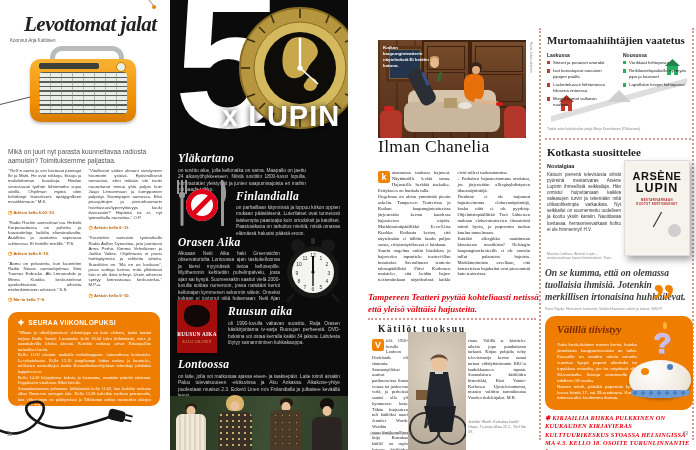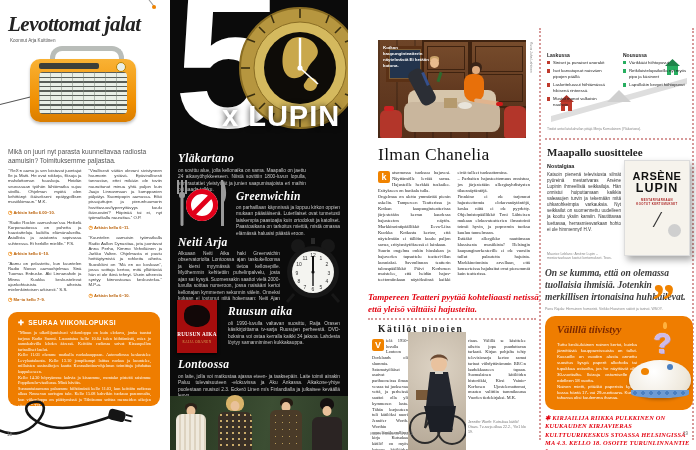--- a/index.html
+++ b/index.html
@@ -4,21 +4,21 @@
 <style>
   html,body{margin:0;padding:0;background:#888;}
   #spread{position:relative;width:696px;height:450px;background:#fff;overflow:hidden;
           font-family:"Liberation Serif",serif;color:#222;}
   .abs{position:absolute;}
   .sans{font-family:"Liberation Sans",sans-serif;}
   .prelines{white-space:pre-line;}
   .just{text-align:justify;}
 
   
-  #lp-title{left:8px;top:12px;font-size:21px;font-weight:bold;font-style:italic;letter-spacing:-.5px;}
+  #lp-title{left:24px;top:12px;font-size:21px;font-weight:bold;font-style:italic;letter-spacing:-.5px;}
   #lp-byline{left:10px;top:38px;font-size:4.6px;color:#555;}
   #antenna{left:98px;top:8px;width:58px;height:1.4px;background:#9a9a9a;transform:rotate(52deg);transform-origin:right top;}
   #antenna-tip{left:152px;top:5px;width:4px;height:4px;border-radius:50%;background:#f08300;}
   #wire-left{left:-4px;top:100px;width:40px;height:1.4px;background:#555;transform:rotate(-14deg);}
   
   #radio{left:30px;top:46px;width:106px;height:76px;}
   .radio-handle{position:absolute;left:20px;top:0;width:64px;height:22px;border:5px solid #b9bdb9;border-bottom:none;border-radius:12px 12px 0 0;}
   .radio-body{position:absolute;left:0;top:13px;width:106px;height:63px;border-radius:10px;
       background:linear-gradient(#f9b234,#ef8e00 70%,#d97d00);box-shadow:0 2px 3px rgba(0,0,0,.25);}
   .radio-grille{position:absolute;left:9px;top:13px;width:88px;height:42px;border-radius:4px;background:
@@ -77,21 +77,21 @@
   #pbottle{position:absolute;left:60px;top:32px;width:3px;height:10px;background:#2e6b2e;transform:rotate(18deg);}
   #ptie{position:absolute;left:46px;top:32px;width:2.5px;height:14px;background:#35508c;transform:rotate(-24deg);}
   #pwoman-hair{position:absolute;left:92px;top:22px;width:12px;height:11px;border-radius:50%;background:#3a2417;}
   #pwoman-face{position:absolute;left:94px;top:26px;width:8px;height:8px;border-radius:50%;background:#e0ac80;}
   #pwoman-dress{position:absolute;left:86px;top:34px;width:20px;height:28px;background:#e8700a;border-radius:8px 8px 10px 10px;}
   #pwoman-legs{position:absolute;left:96px;top:60px;width:26px;height:4px;background:#e0b48e;border-radius:3px;transform:rotate(8deg);}
   #pshoe1{position:absolute;left:118px;top:62px;width:7px;height:4px;background:#d01818;border-radius:2px;}
   #pphone{position:absolute;left:6px;top:66px;width:10px;height:5px;background:#c22;border-radius:2px;}
   #photo-cap{left:383px;top:45px;width:48px;font-size:4.4px;line-height:1.35;color:#fff;font-weight:bold;font-family:"Liberation Sans",sans-serif;}
   #photo-credit{left:529px;top:42px;font-size:3.5px;color:#888;writing-mode:vertical-rl;font-family:"Liberation Sans",sans-serif;}
-  #rp-title{left:378px;top:144px;font-size:17.5px;letter-spacing:.3px;color:#111;}
+  #rp-title{left:378px;top:136px;font-size:17.5px;letter-spacing:.3px;color:#111;}
   #rp-body{left:378px;top:170px;width:152px;height:118px;column-count:2;column-gap:7px;font-size:4.6px;line-height:1.3;overflow:hidden;}
   .dropcap{float:left;width:12px;height:12px;margin:1px 2px 0 0;background:#f08300;color:#fff;font-weight:bold;
      font-size:9px;line-height:12px;text-align:center;border-radius:2px;font-family:"Liberation Sans",sans-serif;}
   #rp-pull{left:368px;top:292px;width:180px;font-size:9px;font-weight:bold;font-style:italic;color:#e30613;line-height:1.3;}
   .dotted-h{border-top:2px dotted #d79a9a;height:0;}
   #div1{left:368px;top:318px;width:168px;}
   #kat-h{left:378px;top:324px;font-size:9.5px;font-weight:bold;letter-spacing:1.6px;}
   .kat-col{font-size:4.4px;line-height:1.3;text-align:justify;}
   #kat-c1{left:372px;top:338px;width:36px;}
   #kat-c2{left:468px;top:338px;width:58px;}
@@ -240,24 +240,24 @@
           <rect x="8" y="2" width="2" height="14"></rect>
           <rect x="12" y="2" width="2" height="14"></rect>
         <rect x="6" y="14" width="6" height="6" rx="2"></rect>
           <rect x="7.5" y="18" width="3" height="30" rx="1.5"></rect>
         <path d="M50,2 C54,10 54,20 51,24 L51,48 L48,48 L48,2 Z"></path>
       </g>
       <circle cx="29" cy="27" r="16" fill="#fff"></circle>
       <circle cx="29" cy="27" r="13.5" fill="none" stroke="#e1001a" stroke-width="5"></circle>
       <rect x="15" y="24.5" width="28" height="5" fill="#e1001a" transform="rotate(-45 29 27)"></rect>
     </svg>
-    <div class="pnl-h" style="left:66px;top:190px">Greenwichin</div>
+    <div class="pnl-h" style="left:66px;top:190px">Finlandialla</div>
     <div class="pnl-t sans" style="left:66px;top:205px;width:104px">on parhaillaan käynnissä ja loppuu kirkon oppien mukaan pääsiäisenä. Luterilaiset ovat tunnetusti laiskempia paastoajia kuin ortodoksit ja katoliset. Paastoaikana on tarkoitus miettiä, mistä omassa elämässä haluaisi päästä eroon.</div>
 
-    <div class="pnl-h" style="left:8px;top:236px">Neiti Arja</div>
+    <div class="pnl-h" style="left:8px;top:236px">Orasen Aika</div>
     <div class="pnl-t sans" style="left:8px;top:251px;width:102px">Alkuaan Neiti Aika haki Greenwichin observatoriolta Lontoossa ajan taskukelloonsa ja kiersi myymässä tietoa kellosepille. Myöhemmin kehitettiin puhelinpalvelu, josta ajan sai kysyä. Suomessakin saattoi vielä 2000-luvulla soittaa numeroon, jossa naisääni kertoi kellonajan kymmenen sekunnin välein. Onneksi kukaan ei joutunut niitä hokemaan: Neiti Ajan puhe tuli nauhalta.</div>
     <svg class="abs" style="left:112px;top:238px" width="62" height="66" viewBox="0 0 62 66">
       <circle cx="16" cy="8" r="7" fill="#181818"></circle>
         <circle cx="46" cy="8" r="7" fill="#181818"></circle>
       <rect x="29" y="0" width="4" height="6" fill="#2a2a2a"></rect>
       <line x1="12" y1="56" x2="5" y2="64" stroke="#181818" stroke-width="3"></line>
       <line x1="50" y1="56" x2="57" y2="64" stroke="#181818" stroke-width="3"></line>
       <circle cx="31" cy="34" r="26" fill="#181818"></circle>
       <circle cx="31" cy="34" r="21" fill="#f4f4f0"></circle>
       <g fill="#333" font-size="5" font-family="Liberation Sans,sans-serif" text-anchor="middle">
@@ -353,21 +353,21 @@
 Suurin ongelma onkin hiuslakan ja hajuveden tupsuttelu teatteri-illan kunniaksi. Savonlinnan teatterin talouspäällikkö Päivi Korhonen muistelee, että heidän hajus-</span>
     <span class="prelines">teettomiinkaan näytöksiinsä kaikki eivät tulleet tuoksuttomina.
 – Parhaiten hajusteettomuus onnistuu, jos järjestetään allergiayhdistysten tilausnäytäntöjä.
 Finnkino ei ole tarjonnut hajusteettomia elokuvanäytäntöjä, koska niitä ei ole pyydetty. Ohjelmistopäällikkö Toni Lähteisen mukaan elokuvateatterien ilmastointi toimii hyvin, ja popcornin tuoksu kuuluu tunnelmaan.
 Estääkö allergikko nauttimaan klassisesta musiikista? Helsingin kaupunginorkesterille ei ole vuosiin tullut palautetta hajuista. Markkinoinnista arvellaan, että konserteissa hajuhaitat ovat pienemmät kuin teatterissa.</span>
   </div>
 
   <div class="abs" id="rp-pull">Tampereen Teatteri pyytää kohteliaasti netissä, että yleisö välttäisi hajusteita.</div>
   <div class="abs dotted-h" id="div1"></div>
 
-  <h2 class="abs" id="kat-h" style="margin:0">Kätilöt pipojen</h2>
+  <h2 class="abs" id="kat-h" style="margin:0">Kätilöt tuoksuu</h2>
   <div class="abs kat-col" id="kat-c1">
     <span class="dropcap">V</span><span>ielä 1950-luvulla Lontoon Docklands oli slummia. Satamatyöläiset asuivat parihuoneissa ilman vessaa tai juoksevaa vettä, ja perheissä saattoi olla yli kymmenen lasta. Tähän kurjuuteen tuli kätilöksi nuori Jennifer Worth. Worthin omaelämäkerrallinen kirja Kutsukaa kätilö! on myös katsaus kätilöiden työn histo-</span>
   </div>
   <div class="abs kat-col" id="kat-c2">riaan. Välillä se käsittelee aihetta jopa puuduttavan tarkasti. Kirjan pohjalta tehty televisiosarja kertoo samat tarinat viihdyttävämmin BBC:n laadukkaaseen tapaan. Suomalainen kätilöiden historiikki, Kirsi Vainio-Korhosen Ujostelemattomat, muuten valittiin tammikuussa Vuoden tiedekirjaksi. M.K.</div>
 
   <div class="abs" id="midwife">
     <svg width="58" height="118" viewBox="0 0 58 118">
       <circle cx="17" cy="96" r="15" fill="none" stroke="#2b2b2b" stroke-width="2"></circle>
       <circle cx="44" cy="98" r="14" fill="none" stroke="#2b2b2b" stroke-width="2"></circle>
       <line x1="17" y1="96" x2="30" y2="74" stroke="#2b2b2b" stroke-width="2"></line>
@@ -380,20 +380,21 @@
       <path d="M22,30 C22,20 40,20 40,30 C40,24 22,24 22,30 Z" fill="#6b4a33"></path>
       <rect x="27" y="39" width="8" height="3" fill="#d8d3c8"></rect>
     </svg>
   </div>
   <div class="abs" id="kat-cap">Jennifer Worth: Kutsukaa kätilö! Otava. Tv-sarja alkaa 22.2., Yle1 klo 19.</div>
   <div class="abs" id="rp-footer">Kodin Kuvalehti 5/2013</div>
 
   <div class="abs" id="sb-divider"></div>
   <div class="abs" id="sb-divider2"></div>
 
+  <h2 class="abs" id="ski-h" style="margin:0">Murtomaahiihtäjien vaatetus</h2>
   <div class="abs" id="ski-zone">
     <svg width="144" height="76" viewBox="0 0 144 76" style="position:absolute;left:0;top:0">
       <polygon points="4,66 140,28 140,34 4,72" fill="#dedede"></polygon>
       <polygon points="60,52 84,52 72,40" fill="#cfcfcf"></polygon>
       <g>
         <rect x="14" y="52" width="11" height="9" fill="#c0392b"></rect>
         <polygon points="12,52 27,52 19.5,45" fill="#a93226"></polygon>
         <rect x="18" y="56" width="3" height="5" fill="#fff"></rect>
       </g>
       <g>
@@ -412,21 +413,21 @@
     <div class="ski-label" style="left:76px">Nousussa</div>
     <div class="ski-list" style="left:76px">
       <div><span class="bullet" style="background:#27ae60"></span><span>Värikkäät hiihtopuvut</span></div>
       <div><span class="bullet" style="background:#27ae60"></span><span>Retkiluistelupaikoilla nyt myös pipo ja käsineet</span></div>
       <div><span class="bullet" style="background:#27ae60"></span><span>Lapsillakin kevyet hiihtopuvut</span></div>
     </div>
   </div>
   <div class="abs" id="ski-src">Tiedot antoi latukahvilan pitäjä Merja Komulainen (Yläkartano).</div>
   <div class="abs dotted-h" id="div2"></div>
 
-  <h2 class="abs" id="rec-h" style="margin:0">Maapallo suosittelee</h2>
+  <h2 class="abs" id="rec-h" style="margin:0">Kotkasta suosittelee</h2>
   <div class="abs" id="rec-sub">Nostalgiaa</div>
   <div class="abs" id="rec-body">Katsoin pienenä televisiosta silmät pyöreinä mestarivaras Arsène Lupinin ihmeellisiä seikkailuja. Hän onnistui huiputtamaan kaikkia valeasujen turvin ja tekemään mitä uhkarohkeimpia varkauksia. Nyt seikkailut on suomennettu uudelleen ja koottu yksiin kansiin. Nautittavaa luettavaa, herrasmiesvarkaan hohto ei ole himmennyt! H.V.</div>
   <div class="abs" id="rec-cap">Maurice Leblanc: Arsène Lupin – mestarivarkaan kootut kertomukset. Teos.</div>
 
   <div class="abs" id="bookcover">
     <div class="bt1">ARSÈNE</div>
     <div class="bt2">LUPIN</div>
     <div class="bsub">MESTARIVARKAAN KOOTUT KERTOMUKSET</div>
     <div class="slash">/</div>
     <div class="seal"></div>

